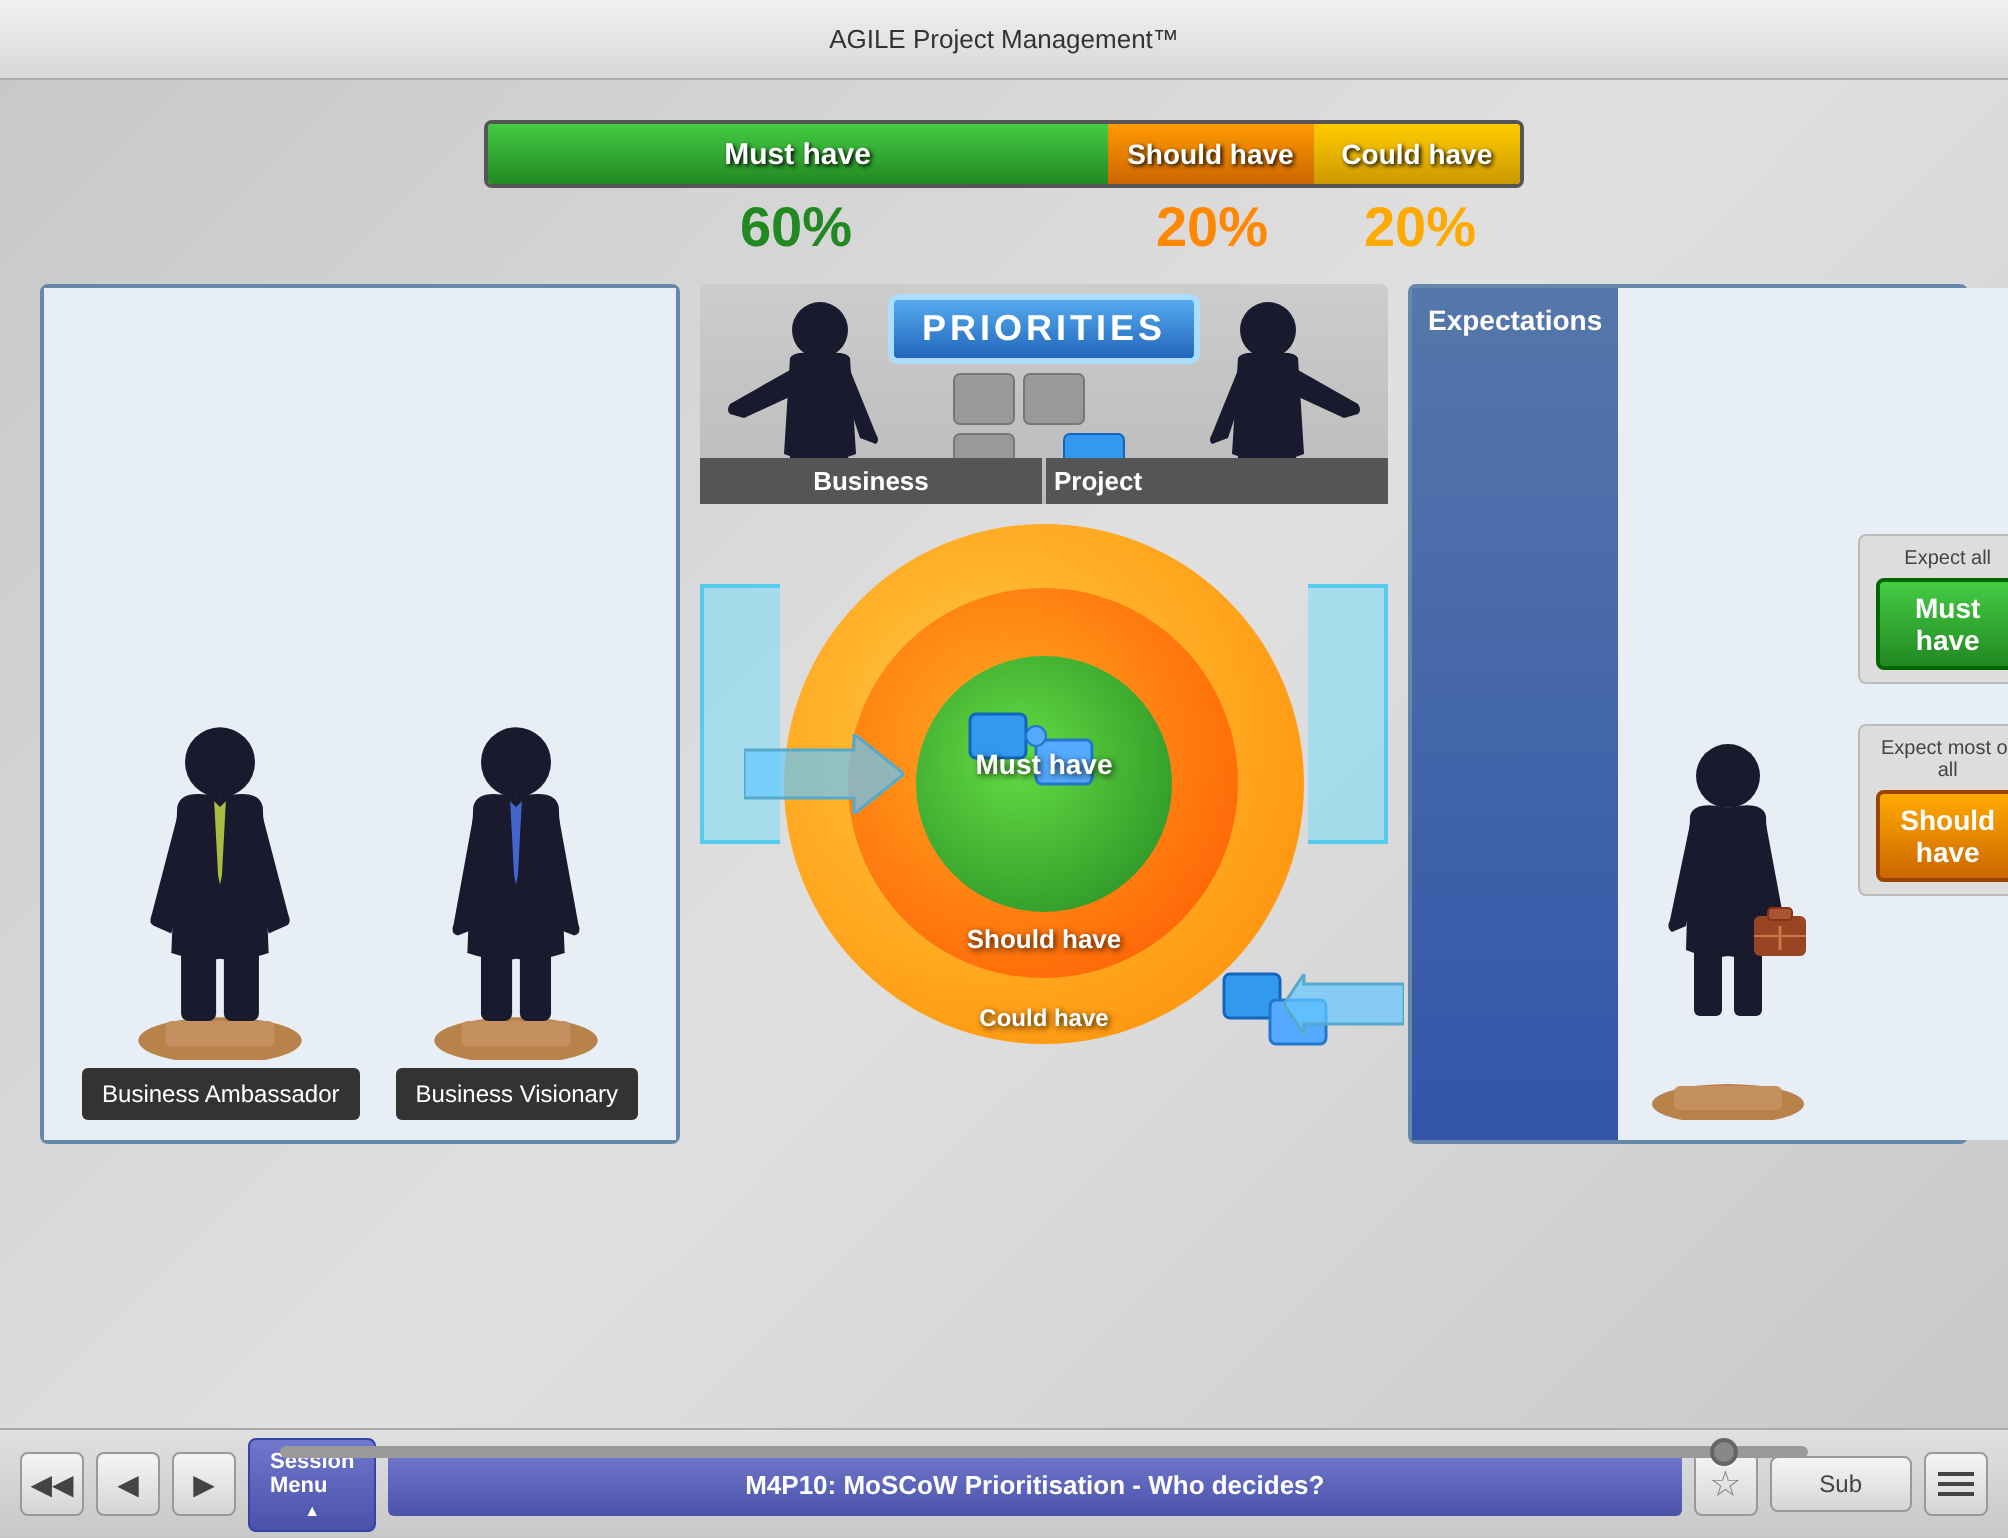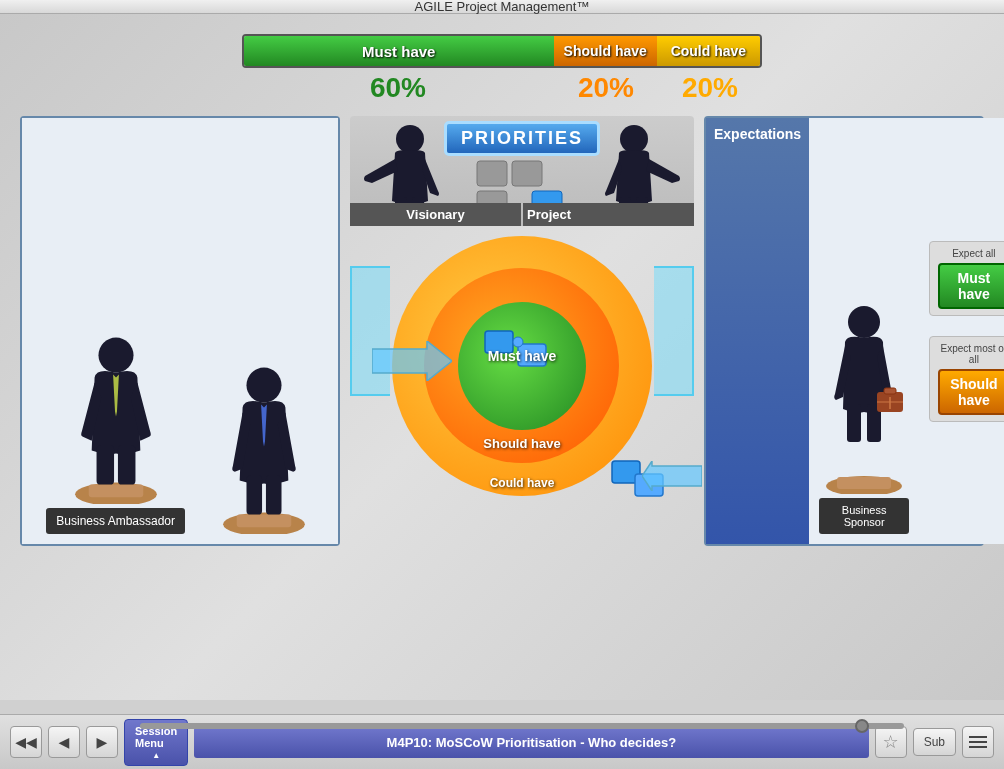--- a/index.html
+++ b/index.html
@@ -8,21 +8,21 @@
       height: 769px;
       background: #d0d0d0;
       font-family: Arial, sans-serif;
       overflow: hidden;
       position: relative;
     }
 
     
     #title-bar {
       background: linear-gradient(to bottom, #f0f0f0, #d8d8d8);
-      height: 14px;
+      height: 40px;
       display: flex;
       align-items: center;
       justify-content: center;
       border-bottom: 1px solid #aaa;
     }
     #title-bar span {
       font-size: 13px;
       color: #333;
     }
 
@@ -312,21 +312,21 @@
       align-items: center;
       justify-content: center;
       font-size: 18px;
       color: #888;
     }
 
     .sub-btn {
       background: linear-gradient(to bottom, #f5f5f5, #d5d5d5);
       border: 1px solid #999;
       border-radius: 4px;
-      padding: 6px 10px;
+      padding: 6px 24px;
       font-size: 12px;
       cursor: pointer;
       color: #444;
     }
     .menu-btn {
       width: 32px;
       height: 32px;
       background: linear-gradient(to bottom, #f5f5f5, #d5d5d5);
       border: 1px solid #999;
       border-radius: 4px;
@@ -403,20 +403,21 @@
             <path d="M28 55 Q30 45 50 50 Q70 45 72 55 L75 130 Q60 135 50 133 Q40 135 25 130 Z" fill="#1a1a2e"></path>
 
             <rect x="32" y="125" width="16" height="40" rx="4" fill="#1a1a2e"></rect>
             <rect x="52" y="125" width="16" height="40" rx="4" fill="#1a1a2e"></rect>
 
             <path d="M28 60 L18 115 Q16 120 20 121 L28 118 L36 72 Z" fill="#1a1a2e"></path>
             <path d="M72 60 L82 115 Q84 120 80 121 L72 118 L64 72 Z" fill="#1a1a2e"></path>
 
             <path d="M47 52 L50 55 L53 52 L51 90 L50 95 L49 90 Z" fill="#4466cc"></path>
           </svg>
+          <div class="figure-label">Business Visionary</div>
         </div>
       </div>
     </div>
 
     <div id="middle-panel">
 
       <div style="width:100%; position:relative; height:110px; background: linear-gradient(to bottom, #ccc 0%, #bbb 100%); border-radius:4px; overflow:visible; margin-bottom:5px;">
 
         <div style="position:absolute; top:5px; left:50%; transform:translateX(-50%); background:linear-gradient(to bottom,#55aaee,#2266bb); color:white; font-size:18px; font-weight:bold; padding:4px 14px; border:3px solid #aaddff; border-radius:5px; letter-spacing:2px; z-index:10; white-space:nowrap;">PRIORITIES</div>
 
@@ -446,21 +447,21 @@
           <path d="M35 32 Q37 28 50 30 Q63 28 65 32 L68 80 Q55 85 50 83 Q45 85 32 80 Z" fill="#1a1a2e"></path>
           <rect x="35" y="76" width="12" height="28" rx="3" fill="#1a1a2e"></rect>
           <rect x="52" y="76" width="12" height="28" rx="3" fill="#1a1a2e"></rect>
 
           <path d="M65 38 L95 55 Q97 58 95 60 L88 62 L62 50 Z" fill="#1a1a2e"></path>
 
           <path d="M35 38 L22 70 Q20 73 22 75 L30 72 L38 48 Z" fill="#1a1a2e"></path>
         </svg>
 
         <div style="position:absolute; bottom:0; left:0; right:0; display:flex; gap:2px;">
-          <div style="background:#555; color:white; font-size:13px; font-weight:bold; padding:4px; text-align:center; flex:1;">Visionary</div>
+          <div style="background:#555; color:white; font-size:13px; font-weight:bold; padding:4px; text-align:center; flex:1;">Business</div>
           <div style="background:#555; color:white; font-size:13px; font-weight:bold; padding:4px; text-align:left; flex:1;">Project</div>
         </div>
       </div>
 
       <div style="position:relative; width:100%; display:flex; justify-content:center; margin-top:5px;">
 
         <div style="position:absolute; left:0; top:30px; width:40px; height:130px; background:rgba(100,220,255,0.45); border:2px solid #55ccee; border-right:none;"></div>
 
         <div style="position:absolute; right:0; top:30px; width:40px; height:130px; background:rgba(100,220,255,0.45); border:2px solid #55ccee; border-left:none;"></div>
 
@@ -517,21 +518,20 @@
 
             <path d="M26 52 L16 100 Q14 104 17 106 L24 103 L32 62 Z" fill="#1a1a2e"></path>
 
             <path d="M64 52 L72 95 Q74 100 71 102 L64 98 L58 62 Z" fill="#1a1a2e"></path>
 
             <rect x="58" y="98" width="26" height="20" rx="3" fill="#994422"></rect>
             <rect x="65" y="94" width="12" height="6" rx="2" fill="#aa5533" stroke="#883311" stroke-width="1"></rect>
             <line x1="71" y1="103" x2="71" y2="115" stroke="#cc7744" stroke-width="1.5"></line>
             <line x1="58" y1="108" x2="84" y2="108" stroke="#cc7744" stroke-width="1"></line>
           </svg>
-          <div class="figure-label" style="font-size:11px; text-align:center;">Business Sponsor</div>
         </div>
 
         <div id="right-info">
           <div class="expect-box">
             <div class="expect-label">Expect all</div>
             <div class="expect-badge-green">Must have</div>
           </div>
           <div class="expect-box">
             <div class="expect-label">Expect most or all</div>
             <div class="expect-badge-orange">Should have</div>

